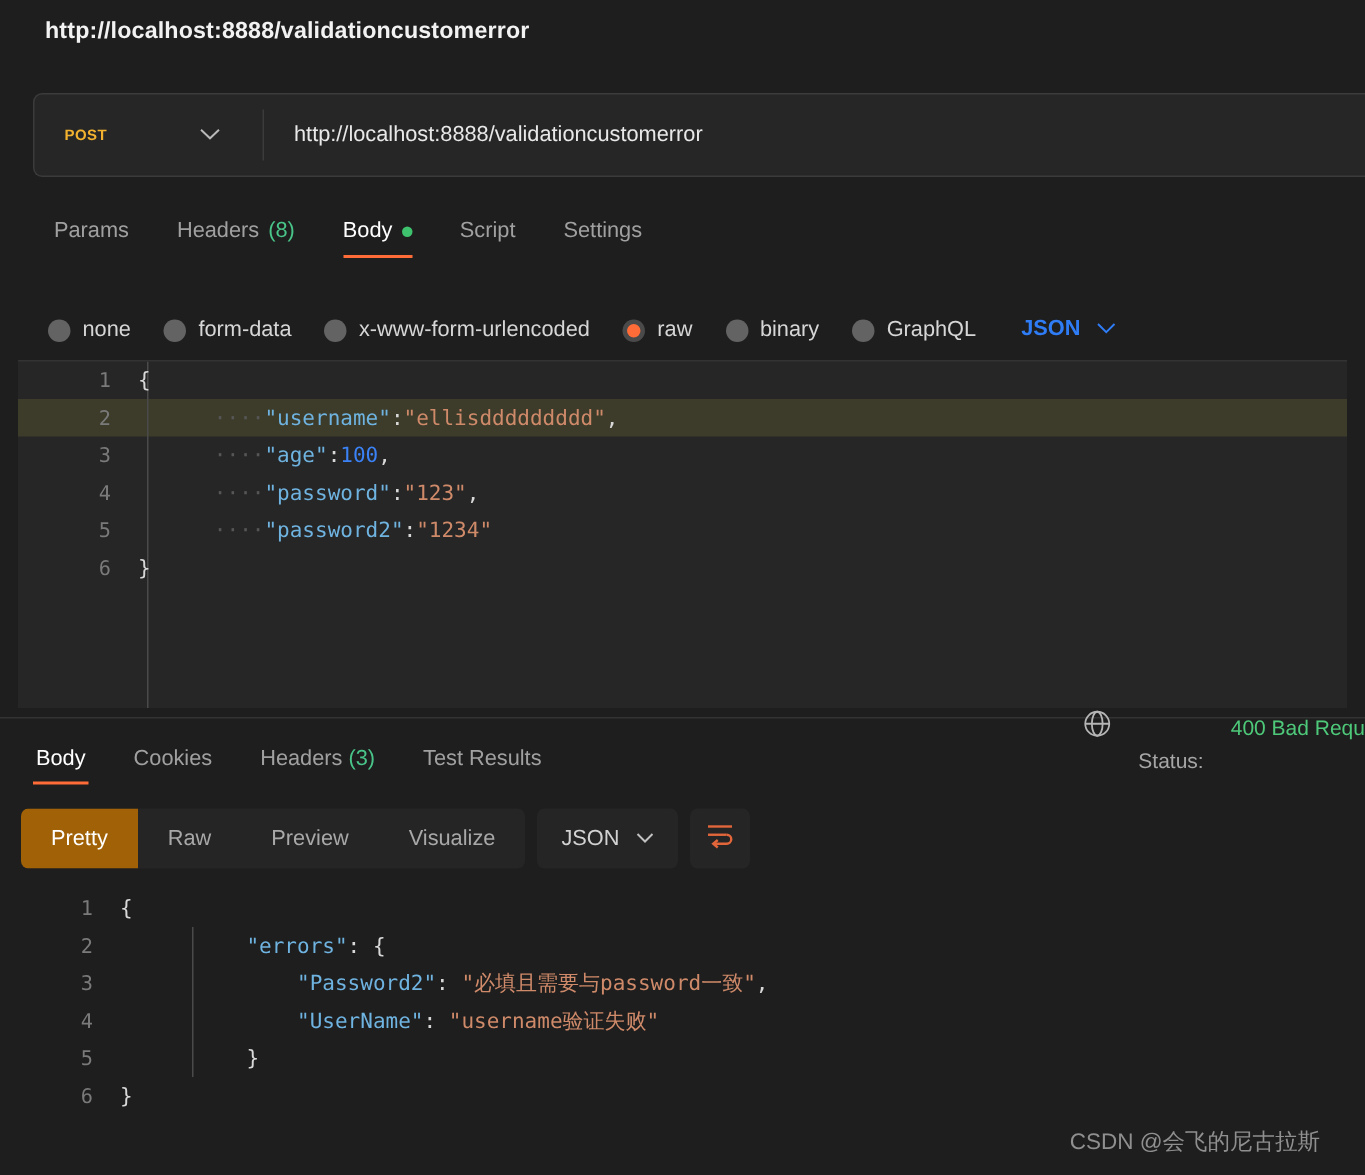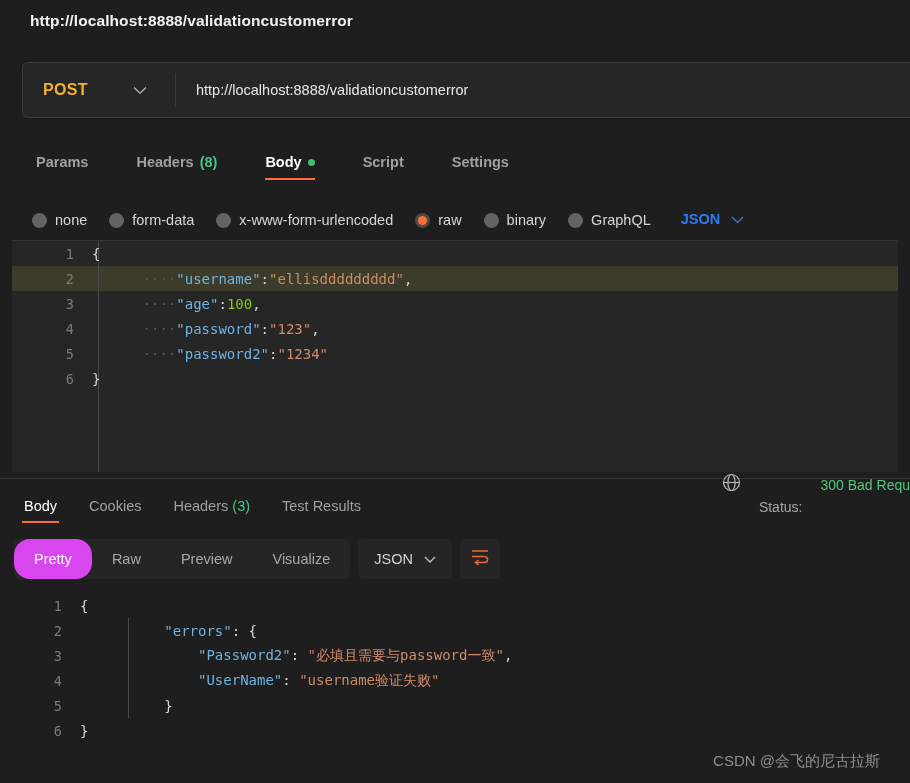--- a/index.html
+++ b/index.html
@@ -44,21 +44,21 @@
     width: 900px;
   }
   .method-box {
     width: 152px;
     display: flex;
     align-items: center;
     padding-left: 20px;
     position: relative;
   }
   .method-label {
-    font-size: 16px;
+    font-size: 10px;
     font-weight: bold;
     color: #f2b230;
     letter-spacing: 0.3px;
   }
   .method-chev {
     position: absolute;
     right: 28px;
     top: 50%;
     transform: translateY(-50%);
   }
@@ -74,25 +74,24 @@
     padding-left: 20px;
     font-size: 14.5px;
     color: #e8e8e8;
     overflow: hidden;
     white-space: nowrap;
   }
 
   
   .req-tabs {
     display: flex;
-    align-items: flex-end;
+    align-items: center;
     height: 42px;
     margin: 20px 0 0 20px;
-    gap: 16px;
-    font-weight: bold;
+    gap: 0;
   }
   .req-tab {
     position: relative;
     padding: 0 16px 10px 16px;
     font-size: 14.5px;
     color: #a0a0a0;
     white-space: nowrap;
     display: flex;
     align-items: center;
     gap: 6px;
@@ -188,21 +187,21 @@
     position: absolute;
     left: 86px;
     top: 0;
     bottom: 0;
     width: 1px;
     background: #4a4a4a;
   }
 
   .k { color: #6fb3e0; }   
   .s { color: #cf8a6a; }   
-  .n { color: #84cc16; text-align: right; }   
+  .n { color: #3b82f6; text-align: right; }   
   .p { color: #d8d8d8; }   
   .dots { color: #565656; }
 
   
   .resp-sep {
     height: 1px;
     background: #333333;
     margin-top: 6px;
   }
   .resp-head {
@@ -260,23 +259,22 @@
   }
   .seg {
     padding: 0 20px;
     height: 40px;
     display: flex;
     align-items: center;
     font-size: 14.5px;
     color: #a8a8a8;
   }
   .seg.active {
-    background: #d946ef;
+    background: #a16207;
     color: #ffffff;
-    border-radius: 16px;
   }
   .fmt-group {
     display: flex;
     align-items: center;
     gap: 11px;
     background: #252525;
     border-radius: 5px;
     height: 40px;
     padding: 0 16px;
   }
@@ -451,21 +449,21 @@
 
   <div class="status-area">
     <span>
       <svg width="19" height="19" viewBox="0 0 19 19">
         <circle cx="9.5" cy="9.5" r="8" fill="none" stroke="#b5b5b5" stroke-width="1.2"></circle>
         <ellipse cx="9.5" cy="9.5" rx="3.6" ry="8" fill="none" stroke="#b5b5b5" stroke-width="1.2"></ellipse>
         <line x1="1.5" y1="9.5" x2="17.5" y2="9.5" stroke="#b5b5b5" stroke-width="1.2"></line>
       </svg>
     </span>
     <span class="status-text">Status:</span>
-    <span class="status-code">300 Bad Requ</span>
+    <span class="status-code">400 Bad Requ</span>
   </div>
 </div>
 
 <div class="resp-toolbar">
   <div class="seg-group">
     <div class="seg active">
       <span>Pretty</span>
     </div>
     <div class="seg">
       <span>Raw</span>

